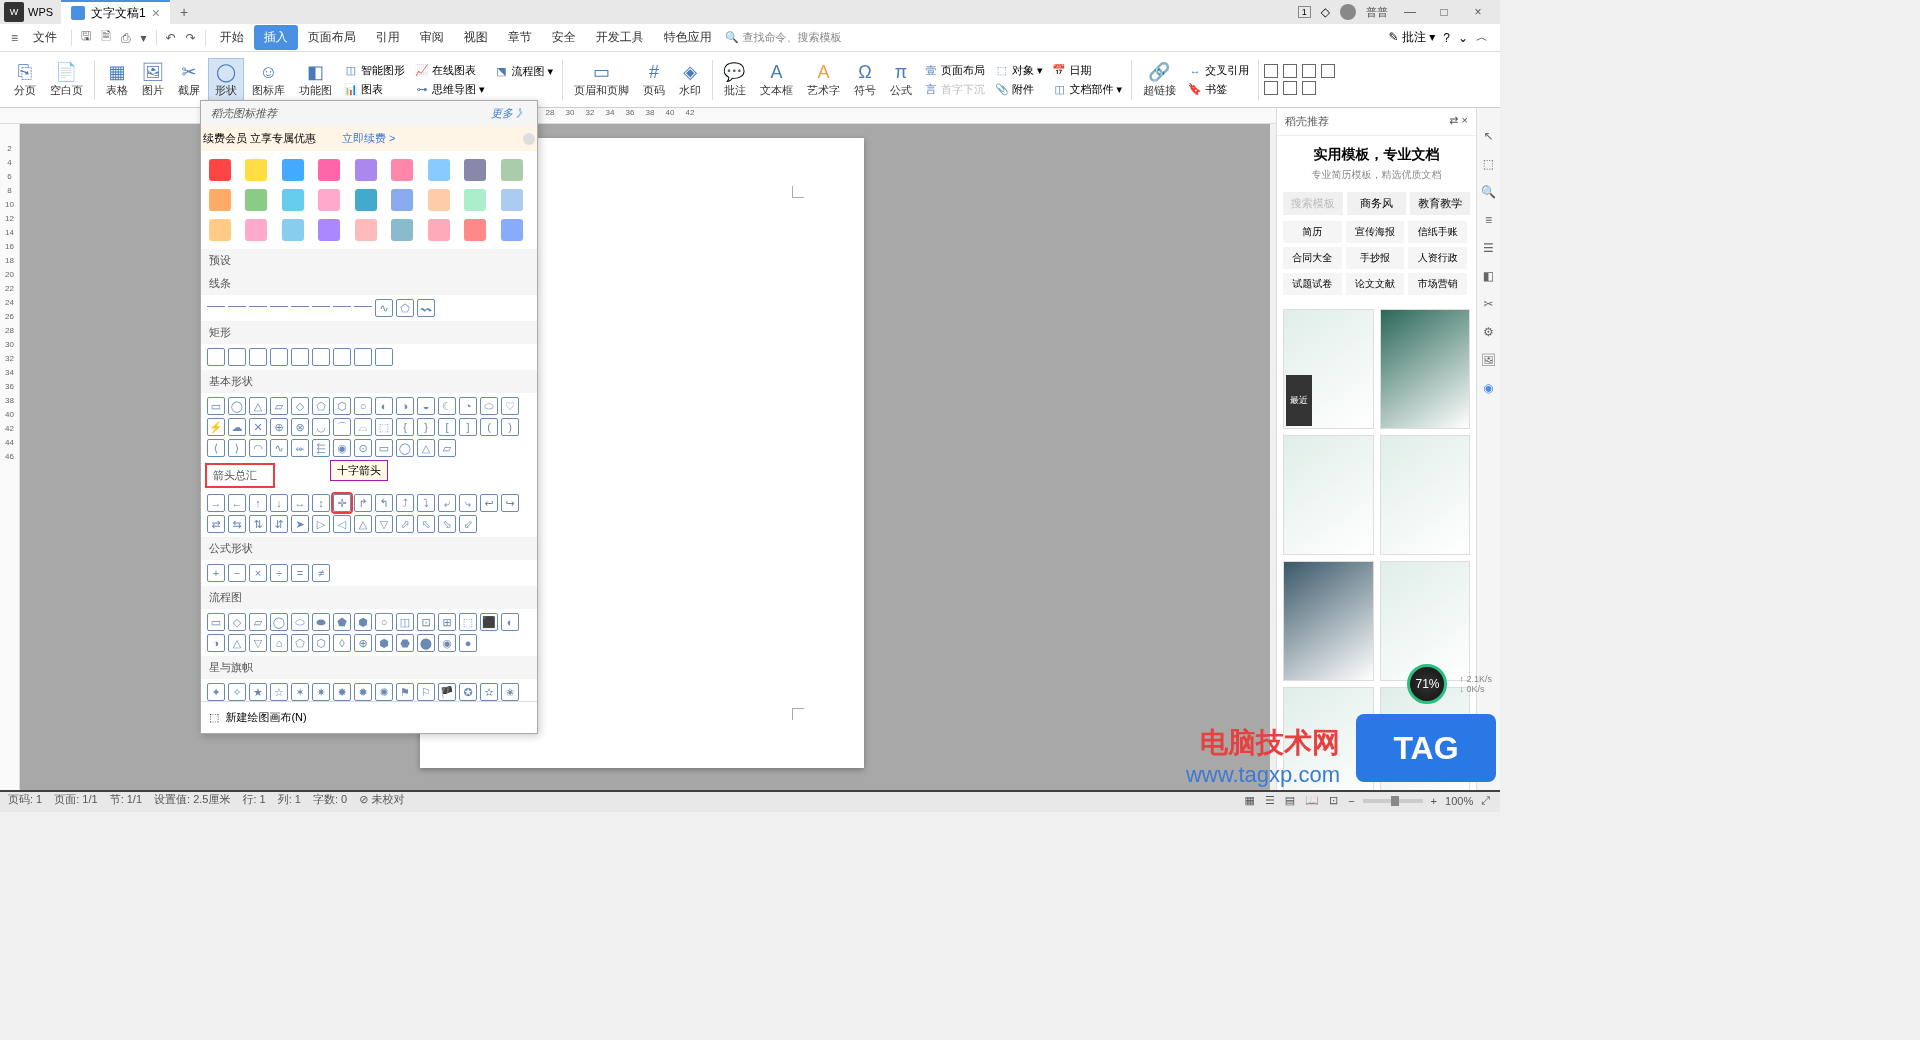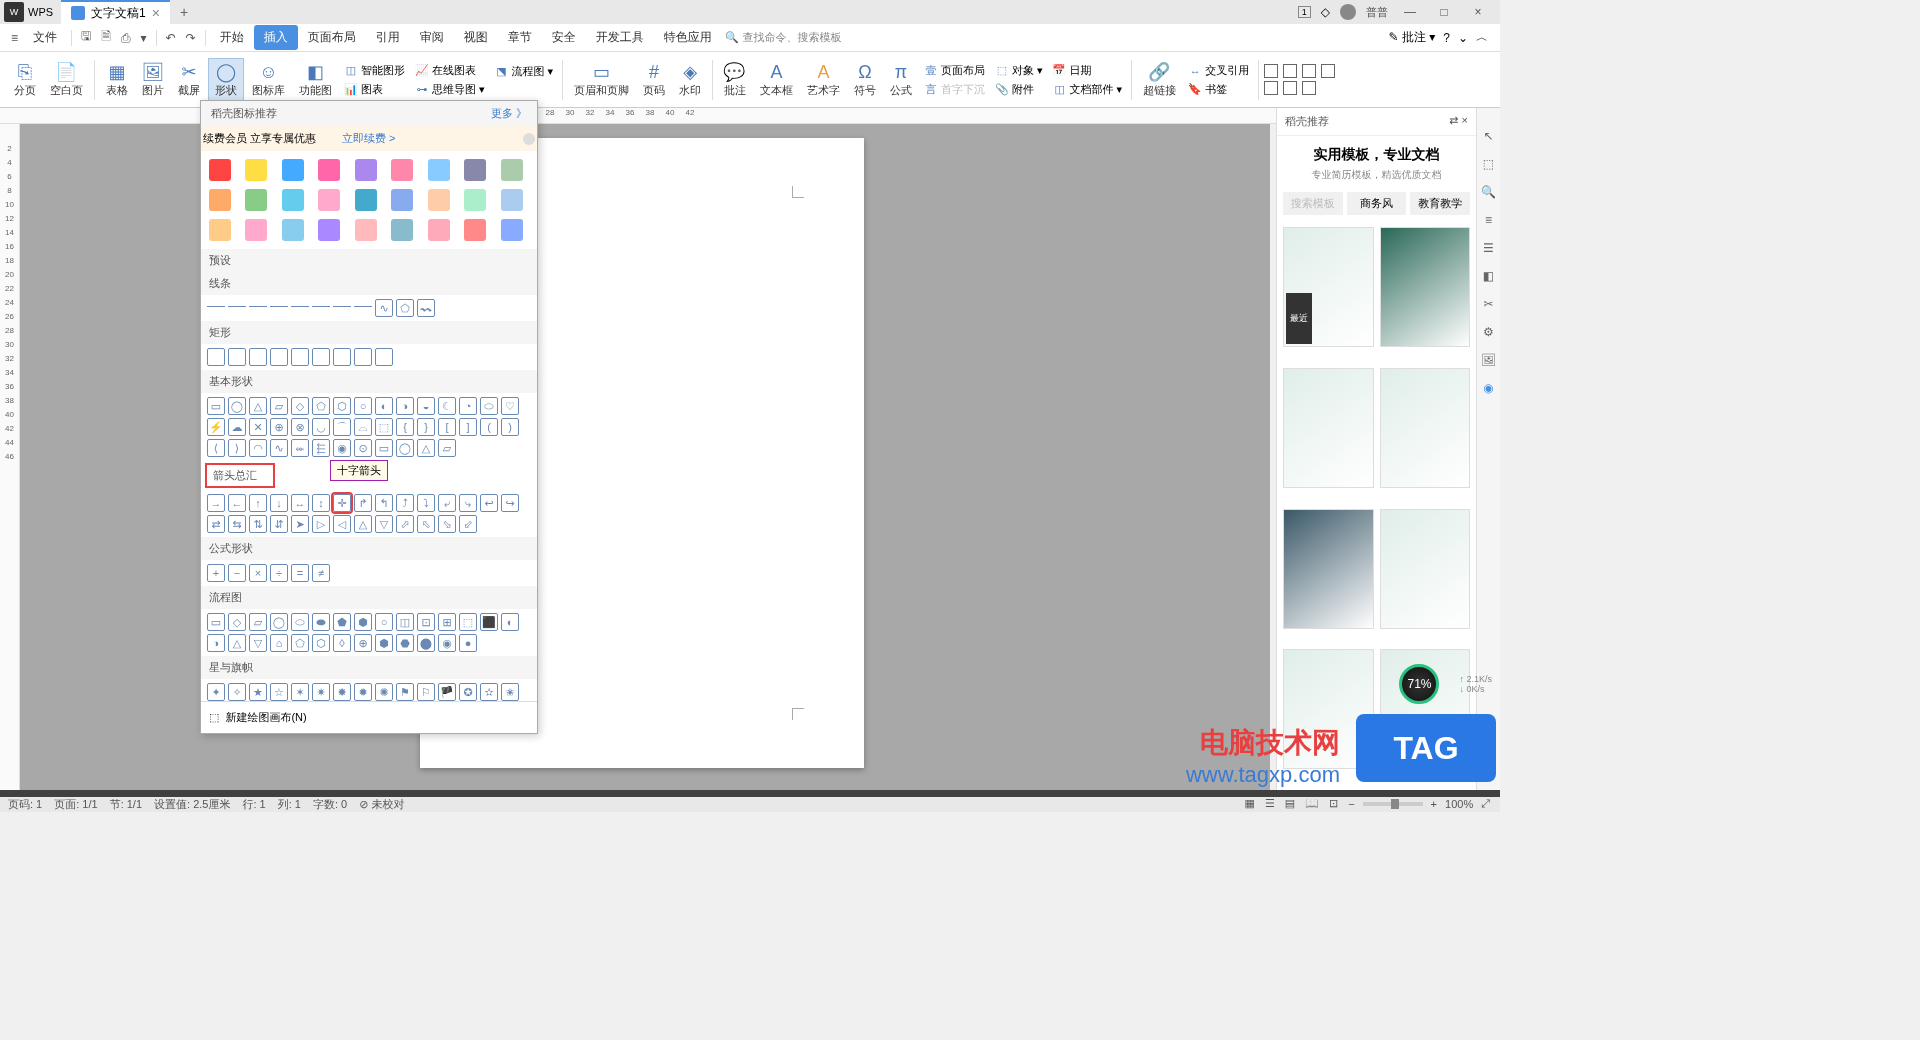--- a/index.html
+++ b/index.html
@@ -32,21 +32,21 @@
 .rb-btn { display: flex; flex-direction: column; align-items: center; padding: 2px 6px; cursor: pointer; font-size: 11px; color: #333; min-width: 34px; }
 .rb-btn .ico { width: 22px; height: 22px; display: flex; align-items: center; justify-content: center; color: #4a7ab8; font-size: 18px; }
 .rb-btn.selected { background: #d4e4f4; border: 1px solid #a4c4e4; }
 .rb-sep { width: 1px; height: 40px; background: #ddd; margin: 0 3px; }
 .rb-small { display: flex; flex-direction: column; gap: 2px; }
 .rb-small-item { display: flex; align-items: center; gap: 3px; padding: 1px 4px; cursor: pointer; font-size: 11px; white-space: nowrap; }
 .rb-small-item .sico { width: 14px; height: 14px; display: inline-flex; align-items: center; justify-content: center; color: #4a7ab8; }
 
 
 .shapes-dropdown { position: absolute; left: 200px; top: 100px; width: 338px; background: #fff; border: 1px solid #aaa; box-shadow: 2px 2px 8px rgba(0,0,0,0.2); z-index: 100; }
-.sd-header { display: flex; justify-content: space-between; padding: 5px 10px; font-size: 11px; background: #f5f5f5; color: #555; }
+.sd-header { display: flex; justify-content: space-between; padding: 5px 10px; font-size: 11px; background: #f5f5f5; color: #555; font-style: italic; }
 .sd-more { color: #3a7ad4; cursor: pointer; }
 .sd-promo { padding: 5px 2px; background: #fff5e6; display: flex; align-items: center; gap: 6px; font-size: 11px; }
 .sd-promo-link { color: #3a7ad4; cursor: pointer; margin-left: 20px; }
 .sd-promo-close { margin-left: auto; width: 12px; height: 12px; background: #ddd; border-radius: 50%; }
 .sd-icons { display: grid; grid-template-columns: repeat(9, 1fr); gap: 8px; padding: 8px; }
 .sd-color-icon { width: 22px; height: 22px; border-radius: 3px; }
 .sd-section { padding: 4px 8px; font-size: 11px; color: #555; background: #f5f5f5; }
 .sd-section.highlighted { border: 2px solid #e84040; background: #fff; padding: 3px 6px; width: 70px; margin: 2px 4px; }
 .sd-shapes { display: flex; flex-wrap: wrap; gap: 3px; padding: 4px 6px; }
 .sd-shape { width: 18px; height: 18px; border: 1px solid #6a8ab4; border-radius: 2px; cursor: pointer; display: flex; align-items: center; justify-content: center; color: #6a8ab4; font-size: 11px; }
@@ -78,31 +78,31 @@
 .rp-cat { width: calc(33% - 3px); padding: 4px; text-align: center; background: #f5f5f5; font-size: 10px; cursor: pointer; }
 .rp-templates { flex: 1; overflow: auto; display: grid; grid-template-columns: 1fr 1fr; gap: 6px; padding: 6px; }
 .rp-template { height: 120px; background: linear-gradient(145deg, #e0eee8, #fff); border: 1px solid #ddd; position: relative; }
 .rp-badge { position: absolute; bottom: 2px; left: 2px; background: #333; color: #fff; font-size: 9px; padding: 19px 4px; }
 
 
 .far-right { position: absolute; top: 108px; right: 0; width: 24px; bottom: 22px; background: #f5f5f5; border-left: 1px solid #ddd; display: flex; flex-direction: column; align-items: center; gap: 12px; padding-top: 20px; }
 .fr-btn { width: 16px; height: 16px; color: #666; cursor: pointer; display: flex; align-items: center; justify-content: center; }
 
 
-.statusbar { position: absolute; bottom: 0; left: 0; right: 0; height: 22px; background: #e8e8e8; display: flex; align-items: flex-end; padding: 0 8px; font-size: 11px; color: #555; border-top: 7px solid #404040; }
+.statusbar { position: absolute; bottom: 0; left: 0; right: 0; height: 22px; background: #e8e8e8; display: flex; align-items: flex-start; padding: 0 8px; font-size: 11px; color: #555; border-top: 2px solid #404040; }
 .sb-item { margin-right: 12px; }
 .sb-right { margin-left: auto; display: flex; gap: 6px; align-items: center; }
 .sb-view { padding: 2px; cursor: pointer; }
 
 
 .watermark { position: absolute; right: 160px; bottom: 24px; z-index: 200; text-align: right; }
 .wm-line1 { font-size: 28px; font-weight: bold; color: #e84040; }
 .wm-line2 { font-size: 22px; color: #3a7ad4; }
 .tag-badge { position: absolute; right: 4px; bottom: 30px; width: 140px; height: 68px; background: #2a78e4; color: #fff; font-size: 32px; font-weight: bold; display: flex; align-items: center; justify-content: center; border-radius: 8px; z-index: 200; }
-.speed-widget { position: absolute; right: 8px; bottom: 108px; z-index: 200; display: flex; align-items: center; gap: 20px; }
+.speed-widget { position: absolute; right: 8px; bottom: 108px; z-index: 200; display: flex; align-items: center; gap: 12px; }
 .speed-circle { width: 40px; height: 40px; border-radius: 50%; background: radial-gradient(#333, #111); border: 3px solid #2ac080; color: #fff; display: flex; align-items: center; justify-content: center; font-size: 12px; }
 .speed-text { font-size: 9px; color: #888; }
 .icon-box { width:14px; height:14px; border:1px solid #666; }
 </style>
 </head>
 <body>
 
 <div class="titlebar">
   <div class="wps-logo">W</div>
   <span class="wps-text">WPS</span>
@@ -556,20 +556,31 @@
   </div>
   <div class="rp-title-block">
     <div class="rp-title">实用模板，专业文档</div>
     <div class="rp-subtitle">专业简历模板，精选优质文档</div>
   </div>
   <div class="rp-tabs">
     <span class="rp-tab" style="color:#bbb">搜索模板</span>
     <span class="rp-tab">商务风</span>
     <span class="rp-tab">教育教学</span>
   </div>
+  <div class="rp-cats" id="rp-cats">
+      <span class="rp-cat">简历</span>
+      <span class="rp-cat">宣传海报</span>
+      <span class="rp-cat">信纸手账</span>
+      <span class="rp-cat">合同大全</span>
+      <span class="rp-cat">手抄报</span>
+      <span class="rp-cat">人资行政</span>
+      <span class="rp-cat">试题试卷</span>
+      <span class="rp-cat">论文文献</span>
+      <span class="rp-cat">市场营销</span>
+    </div>
   <div class="rp-templates">
     <div class="rp-template">
         <span class="rp-badge">最近</span>
       </div>
     <div class="rp-template" style="background:linear-gradient(145deg,#2a6858,#fff)"></div>
     <div class="rp-template"></div>
     <div class="rp-template"></div>
     <div class="rp-template" style="background:linear-gradient(145deg,#3a5868,#fff)"></div>
     <div class="rp-template"></div>
     <div class="rp-template"></div>

